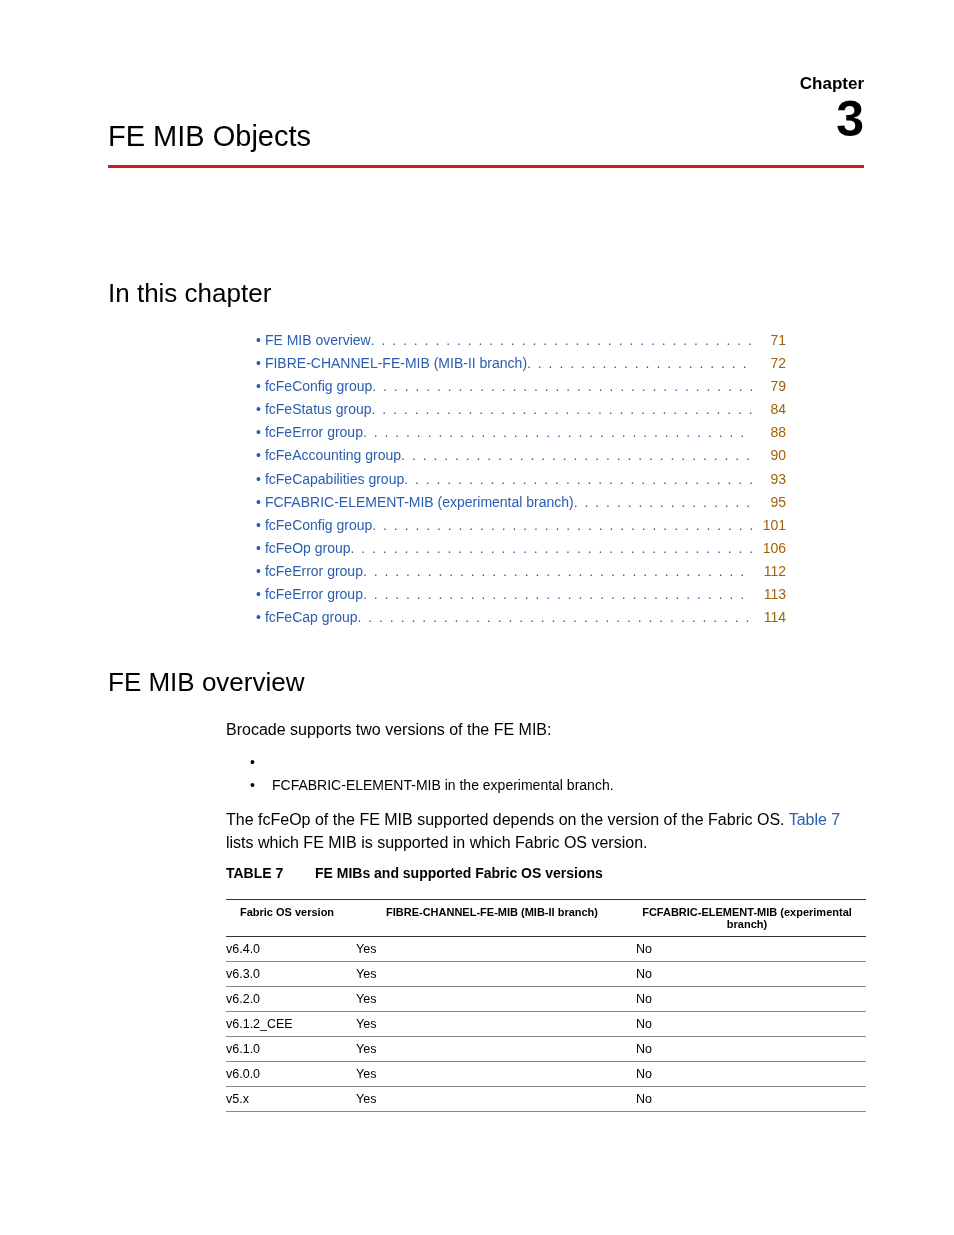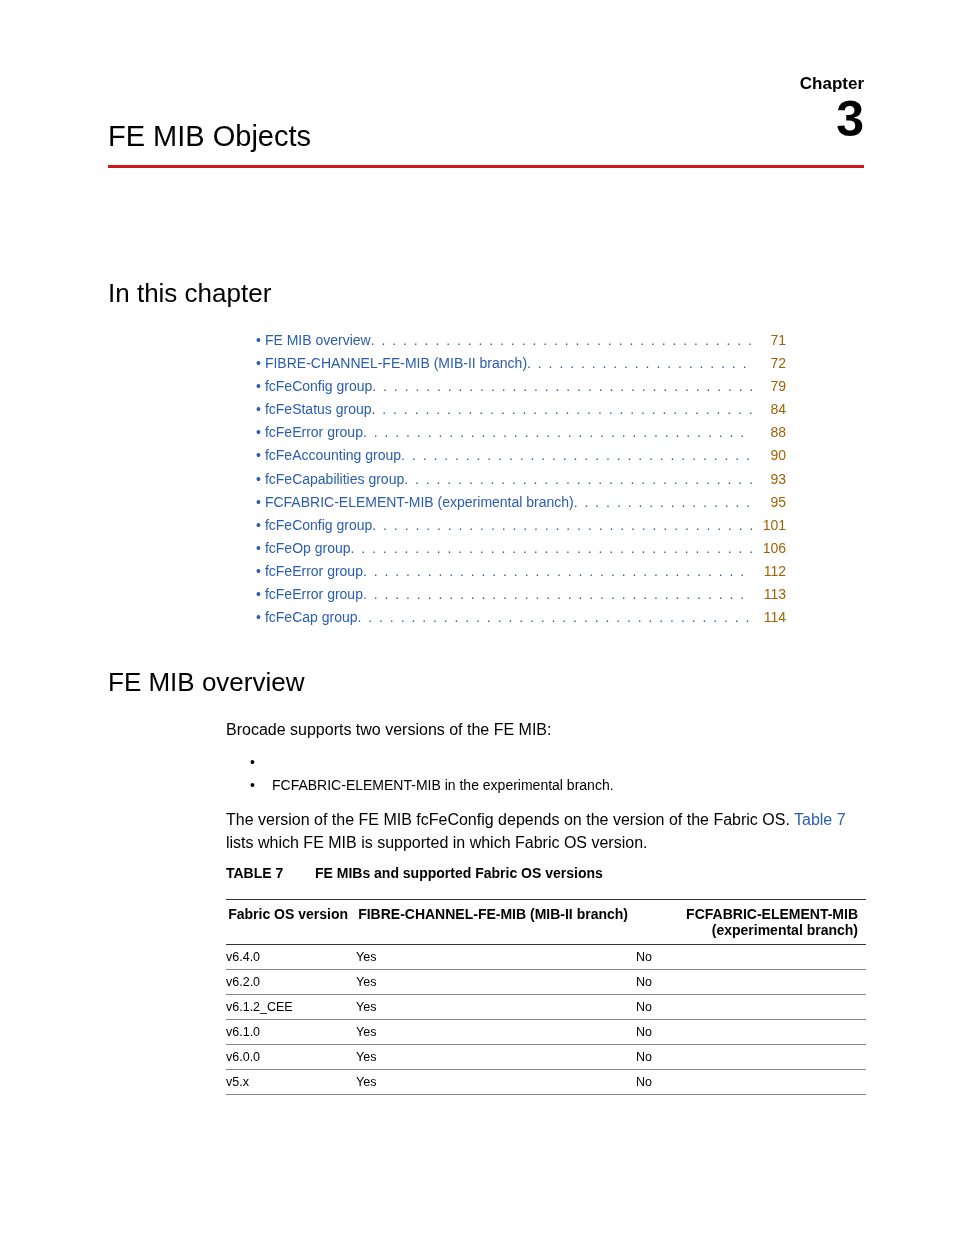--- a/index.html
+++ b/index.html
@@ -114,28 +114,28 @@
   }
   .table-caption .tn { font-weight: bold; margin-right: 28px; font-family: "Arial Narrow", Arial, sans-serif; font-size:14px;}
   .table-caption .tt { font-weight: bold; font-family: "Arial Narrow", Arial, sans-serif; font-size:14px;}
   table.mib {
     margin-left: 118px;
     width: 640px;
     border-collapse: collapse;
     font-size: 12.5px;
   }
   table.mib th {
-    text-align: right;
+    text-align: center;
     font-weight: bold;
     padding: 6px 8px 6px 0;
     border-top: 1.5px solid #333;
     border-bottom: 1px solid #333;
     vertical-align: top;
     font-family: "Arial Narrow", Arial, sans-serif;
-    font-size: 14px;
+    font-size: 11px;
   }
   table.mib td {
     padding: 5px 8px 5px 0;
     border-bottom: 1px solid #888;
     margin-left: 26px;
   }
   table.mib th:nth-child(1), table.mib td:nth-child(1){ width: 130px;}
   table.mib th:nth-child(2), table.mib td:nth-child(2){ width: 280px;}
 </style>
 </head>
@@ -239,21 +239,21 @@
     <div class="item">
       <span class="b">•</span>
     </div>
     <div class="item">
       <span class="b">•</span>
       <span>FCFABRIC-ELEMENT-MIB in the experimental branch.</span>
     </div>
   </div>
 
 <div class="body-text">
-  <span>The version of the FE MIB fcFeConfig depends on the version of the Fabric OS. </span><a class="link">Table 7</a><span> lists which FE MIB is supported in which Fabric OS version.</span>
+  <span>The fcFeOp of the FE MIB supported depends on the version of the Fabric OS. </span><a class="link">Table 7</a><span> lists which FE MIB is supported in which Fabric OS version.</span>
 </div>
 
 <div class="table-caption">
   <span class="tn">TABLE 7</span>
   <span class="tt">FE MIBs and supported Fabric OS versions</span>
 </div>
 
 <table class="mib">
   <thead>
       <tr id="thr">
@@ -262,20 +262,25 @@
         <th>FCFABRIC-ELEMENT-MIB (experimental branch)</th>
       </tr>
     </thead>
   <tbody id="tbd">
       <tr>
         <td>v6.4.0</td>
         <td>Yes</td>
         <td>No</td>
       </tr>
       <tr>
+        <td>v6.3.0</td>
+        <td>Yes</td>
+        <td>No</td>
+      </tr>
+      <tr>
         <td>v6.2.0</td>
         <td>Yes</td>
         <td>No</td>
       </tr>
       <tr>
         <td>v6.1.2_CEE</td>
         <td>Yes</td>
         <td>No</td>
       </tr>
       <tr>

